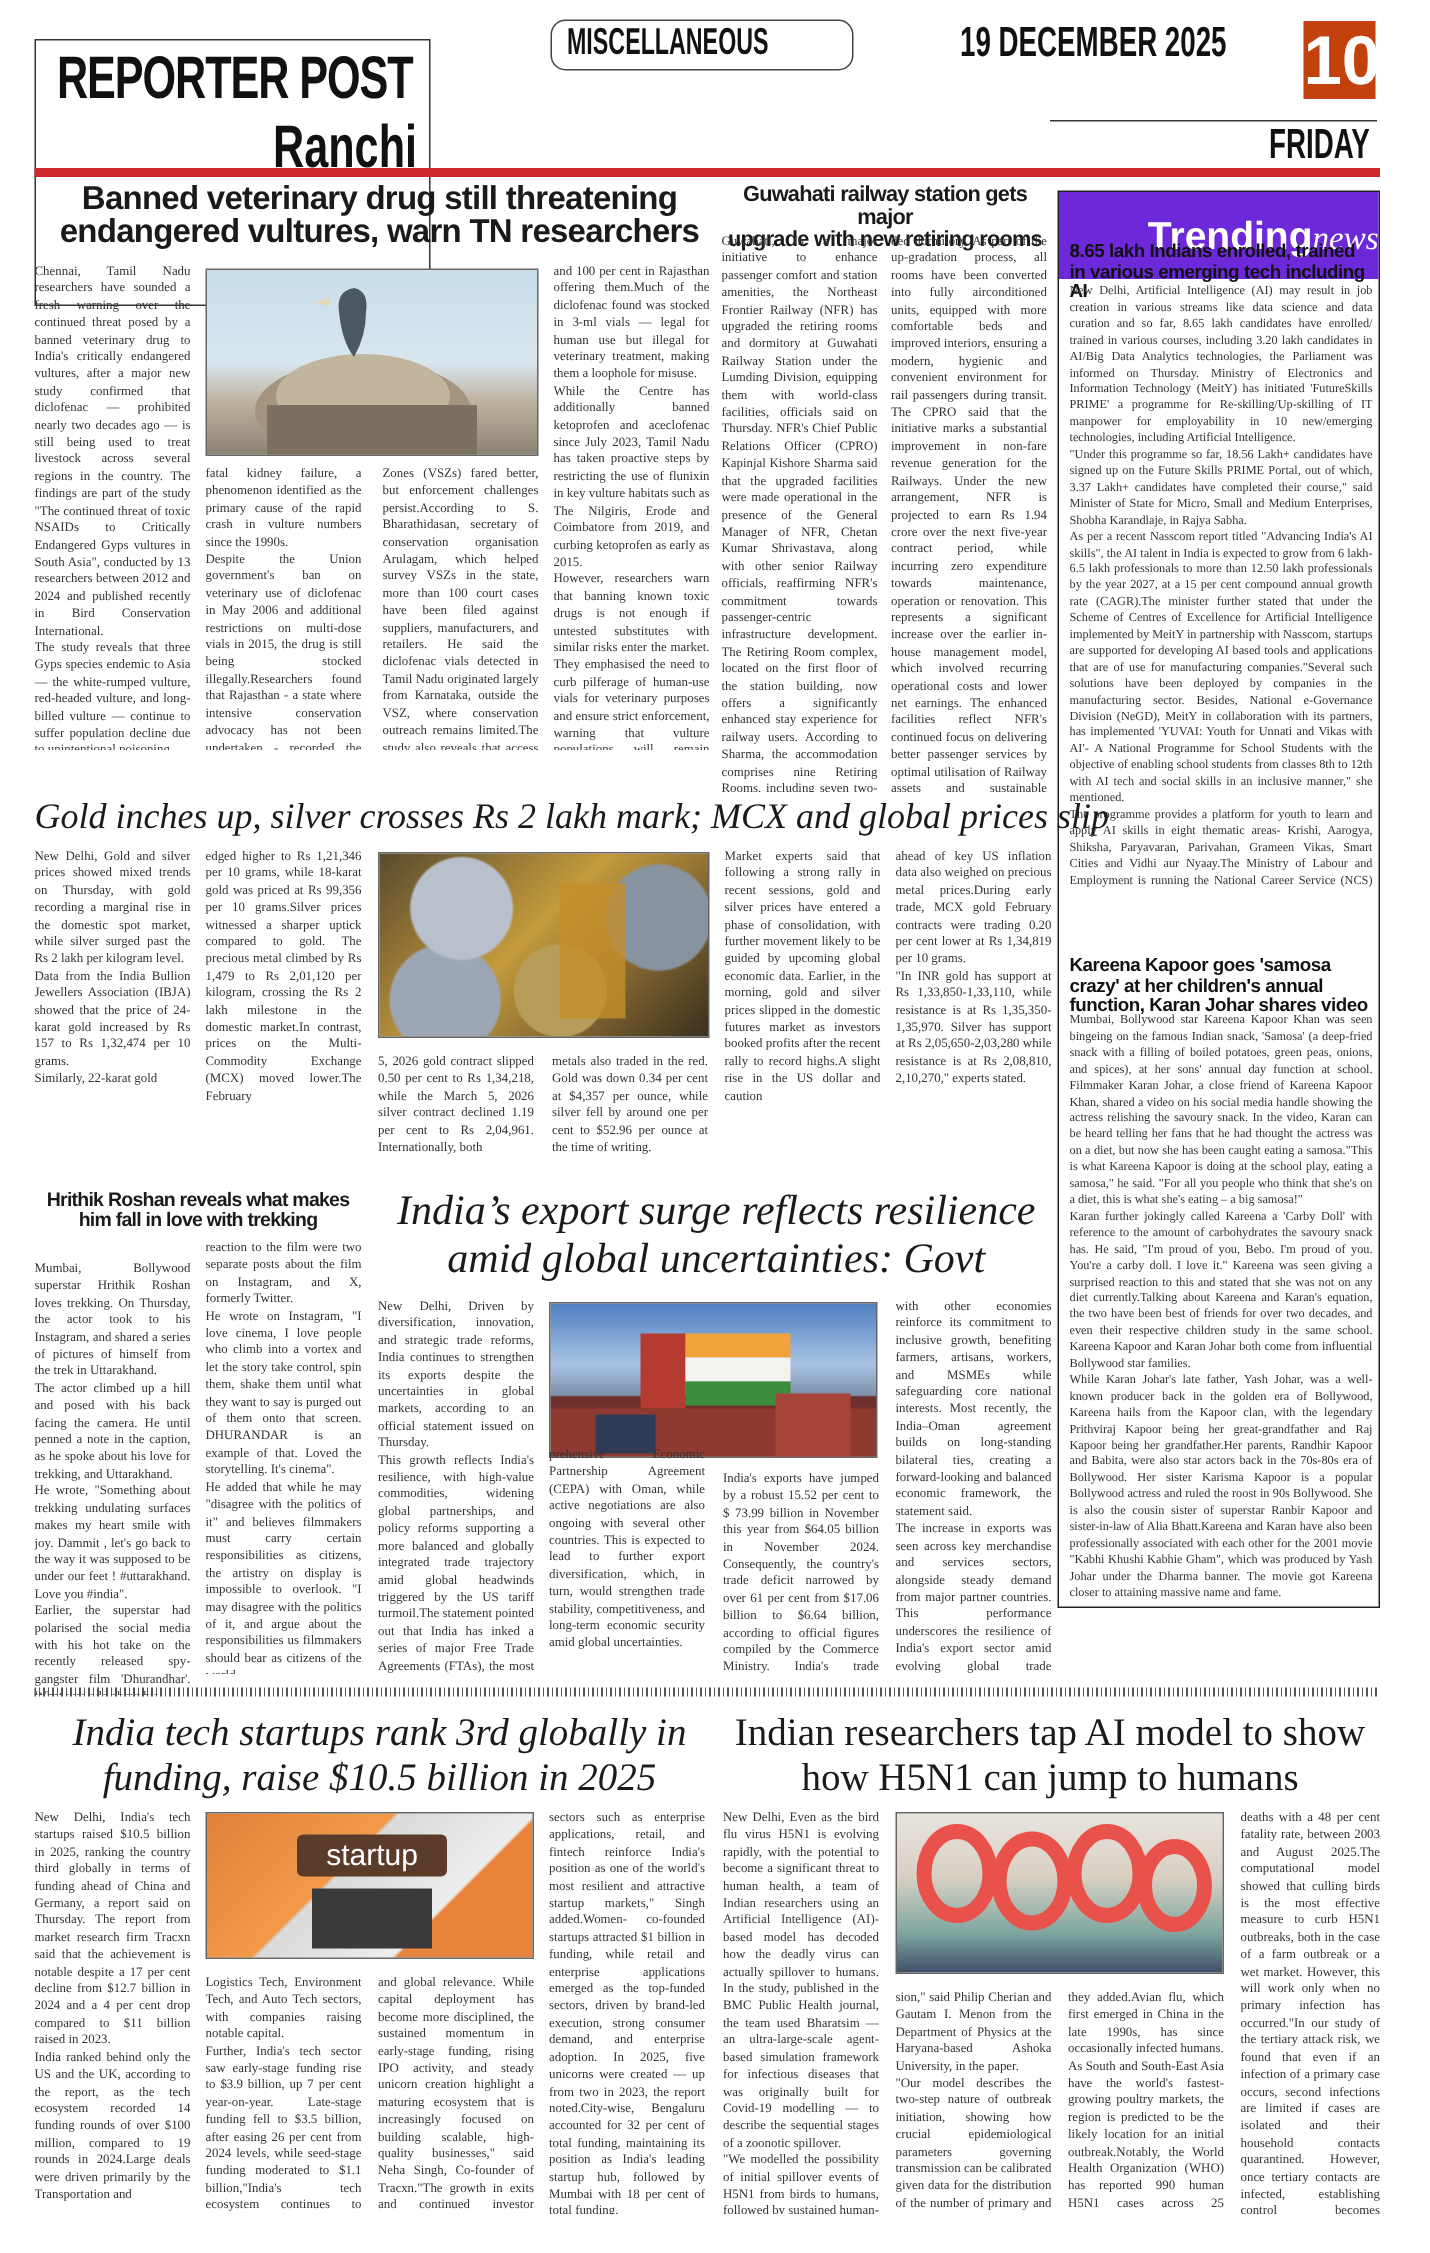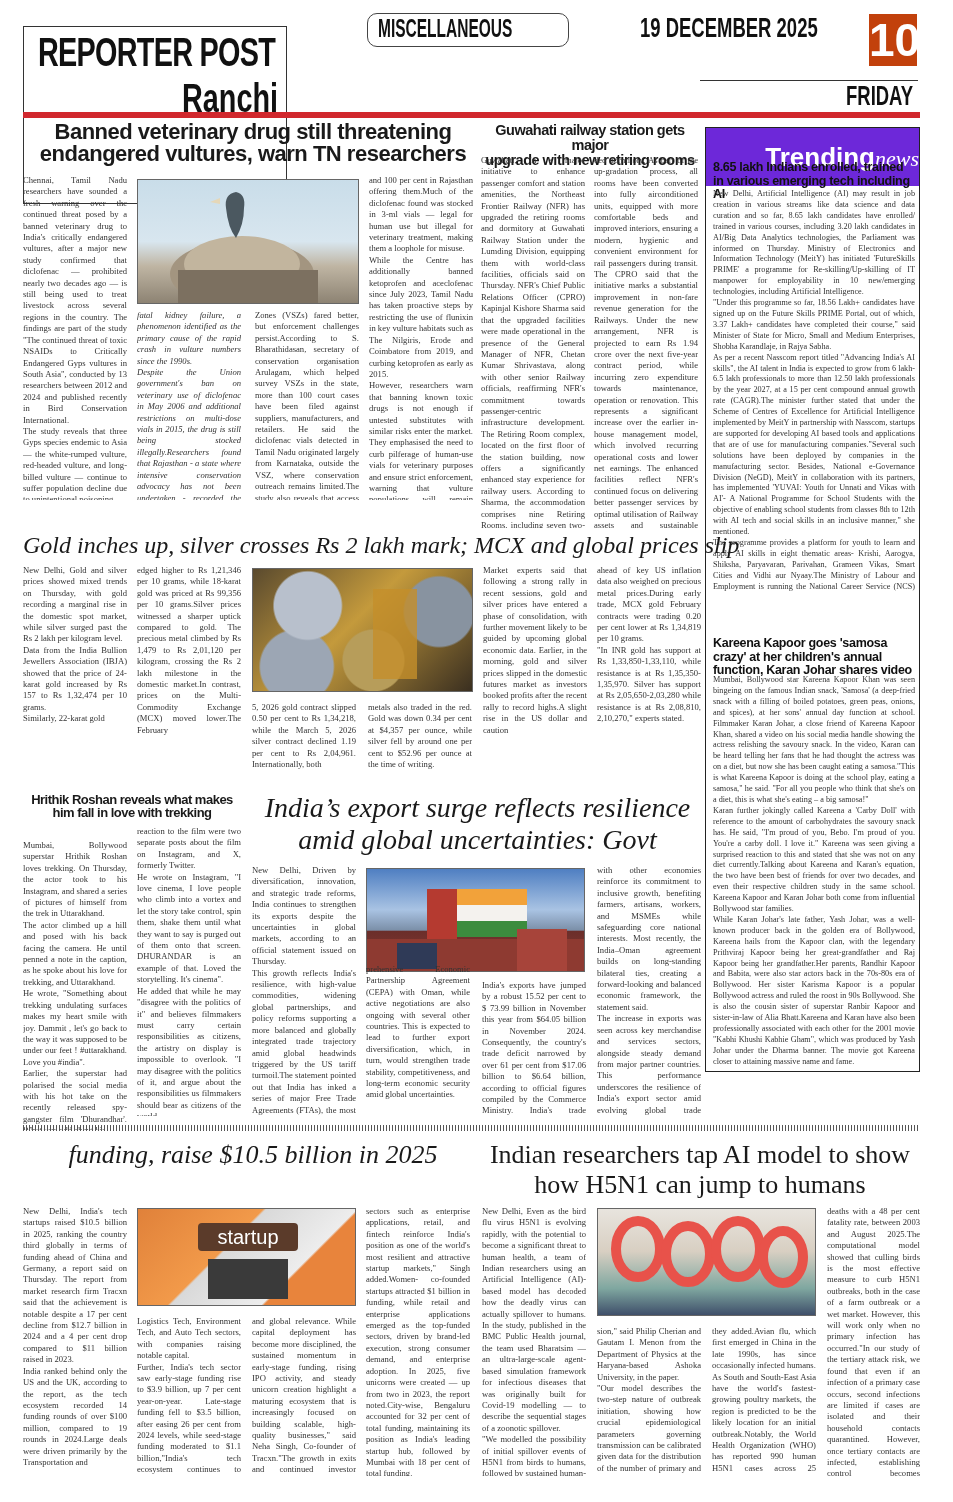--- a/index.html
+++ b/index.html
@@ -53,21 +53,21 @@
 </div>
 <div class="abs photo" style="left:137px;top:179px;width:222px;height:125px;background:linear-gradient(180deg,#c9dde9 0%,#d8e6ef 50%,#bfb5a3 70%,#8d8373 100%);">
   <svg width="222" height="125" viewBox="0 0 222 125">
     <ellipse cx="104" cy="94" rx="72" ry="34" fill="#a39580"></ellipse>
     <ellipse cx="104" cy="84" rx="58" ry="28" fill="#c2b59e"></ellipse>
     <path d="M88 28 q-2 -14 10 -16 q10 2 8 16 q0 16 -8 30 q-8 -10 -10 -30z" fill="#4b5860"></path>
     <path d="M82 18 l-10 4 l10 2z" fill="#e5d7b8"></path>
     <rect x="40" y="90" width="140" height="35" fill="#7c7060"></rect>
   </svg>
 </div>
-<div class="abs body-text" style="left:137px;top:310px;width:104px;height:190px;font-style:italic;">
+<div class="abs body-text" style="left:137px;top:310px;width:104px;height:190px;">
   <p>fatal kidney failure, a phenomenon identified as the primary cause of the rapid crash in vulture numbers since the 1990s.</p>
     <p>Despite the Union government's ban on veterinary use of diclofenac in May 2006 and additional restrictions on multi-dose vials in 2015, the drug is still being stocked illegally.Researchers found that Rajasthan - a state where intensive conservation advocacy has not been undertaken - recorded the highest prevalence, with up to 25 per cent of surveyed pharmacies offering diclofenac.</p>
 </div>
 <div class="abs body-text" style="left:255px;top:310px;width:104px;height:190px;">
   <p>Zones (VSZs) fared better, but enforcement challenges persist.According to S. Bharathidasan, secretary of conservation organisation Arulagam, which helped survey VSZs in the state, more than 100 court cases have been filed against suppliers, manufacturers, and retailers. He said the diclofenac vials detected in Tamil Nadu originated largely from Karnataka, outside the VSZ, where conservation outreach remains limited.The study also reveals that access to veterinary NSAIDs varies widely, with 64.3 per cent of pharmacies in Tamil Nadu</p>
 </div>
 <div class="abs body-text" style="left:369px;top:175px;width:104px;height:325px;">
   <p>and 100 per cent in Rajasthan offering them.Much of the diclofenac found was stocked in 3-ml vials — legal for human use but illegal for veterinary treatment, making them a loophole for misuse.</p>
     <p>While the Centre has additionally banned ketoprofen and aceclofenac since July 2023, Tamil Nadu has taken proactive steps by restricting the use of flunixin in key vulture habitats such as The Nilgiris, Erode and Coimbatore from 2019, and curbing ketoprofen as early as 2015.</p>
     <p>However, researchers warn that banning known toxic drugs is not enough if untested substitutes with similar risks enter the market. They emphasised the need to curb pilferage of human-use vials for veterinary purposes and ensure strict enforcement, warning that vulture populations will remain vulnerable unless the illegal use of diclofenac is eliminated statewide and nationally.</p>
@@ -173,20 +173,21 @@
     <p>India's exports have jumped by a robust 15.52 per cent to $ 73.99 billion in November this year from $64.05 billion in November 2024. Consequently, the country's trade deficit narrowed by over 61 per cent from $17.06 billion to $6.64 billion, according to official figures compiled by the Commerce Ministry. India's trade agreements</p>
   </div>
 <div class="abs body-text" style="left:597px;top:865px;width:104px;height:252px;">
   <p>with other economies reinforce its commitment to inclusive growth, benefiting farmers, artisans, workers, and MSMEs while safeguarding core national interests. Most recently, the India–Oman agreement builds on long-standing bilateral ties, creating a forward-looking and balanced economic framework, the statement said.</p>
     <p>The increase in exports was seen across key merchandise and services sectors, alongside steady demand from major partner countries. This performance underscores the resilience of India's export sector amid evolving global trade conditions.</p>
 </div>
 
 <div class="abs dotted" style="left:23px;top:1125px;width:897px;"></div>
 
 <div class="abs hl-italic" style="left:23px;top:1140px;width:460px;font-size:26px;">
+  <div>India tech startups rank 3rd globally in</div>
   <div>funding, raise $10.5 billion in 2025</div>
 </div>
 <div class="abs body-text" style="left:23px;top:1206px;width:104px;height:270px;">
   <p>New Delhi, India's tech startups raised $10.5 billion in 2025, ranking the country third globally in terms of funding ahead of China and Germany, a report said on Thursday. The report from market research firm Tracxn said that the achievement is notable despite a 17 per cent decline from $12.7 billion in 2024 and a 4 per cent drop compared to $11 billion raised in 2023.</p>
     <p>India ranked behind only the US and the UK, according to the report, as the tech ecosystem recorded 14 funding rounds of over $100 million, compared to 19 rounds in 2024.Large deals were driven primarily by the Transportation and</p>
 </div>
 <div class="abs photo" style="left:137px;top:1208px;width:219px;height:98px;background:linear-gradient(135deg,#e0813a,#f29a4a 40%,#d9d9d9 41%,#ededed 70%,#e8843c 71%);padding-left:16px;">
   <div style="position:absolute;left:60px;top:14px;width:100px;height:28px;background:#5b3b2a;border-radius:4px;color:#fff;font-family:'Liberation Sans',sans-serif;font-size:20px;line-height:28px;text-align:center;">startup</div>
   <div style="position:absolute;left:70px;top:50px;width:80px;height:40px;background:#3a3a3a;"></div>
 </div>

